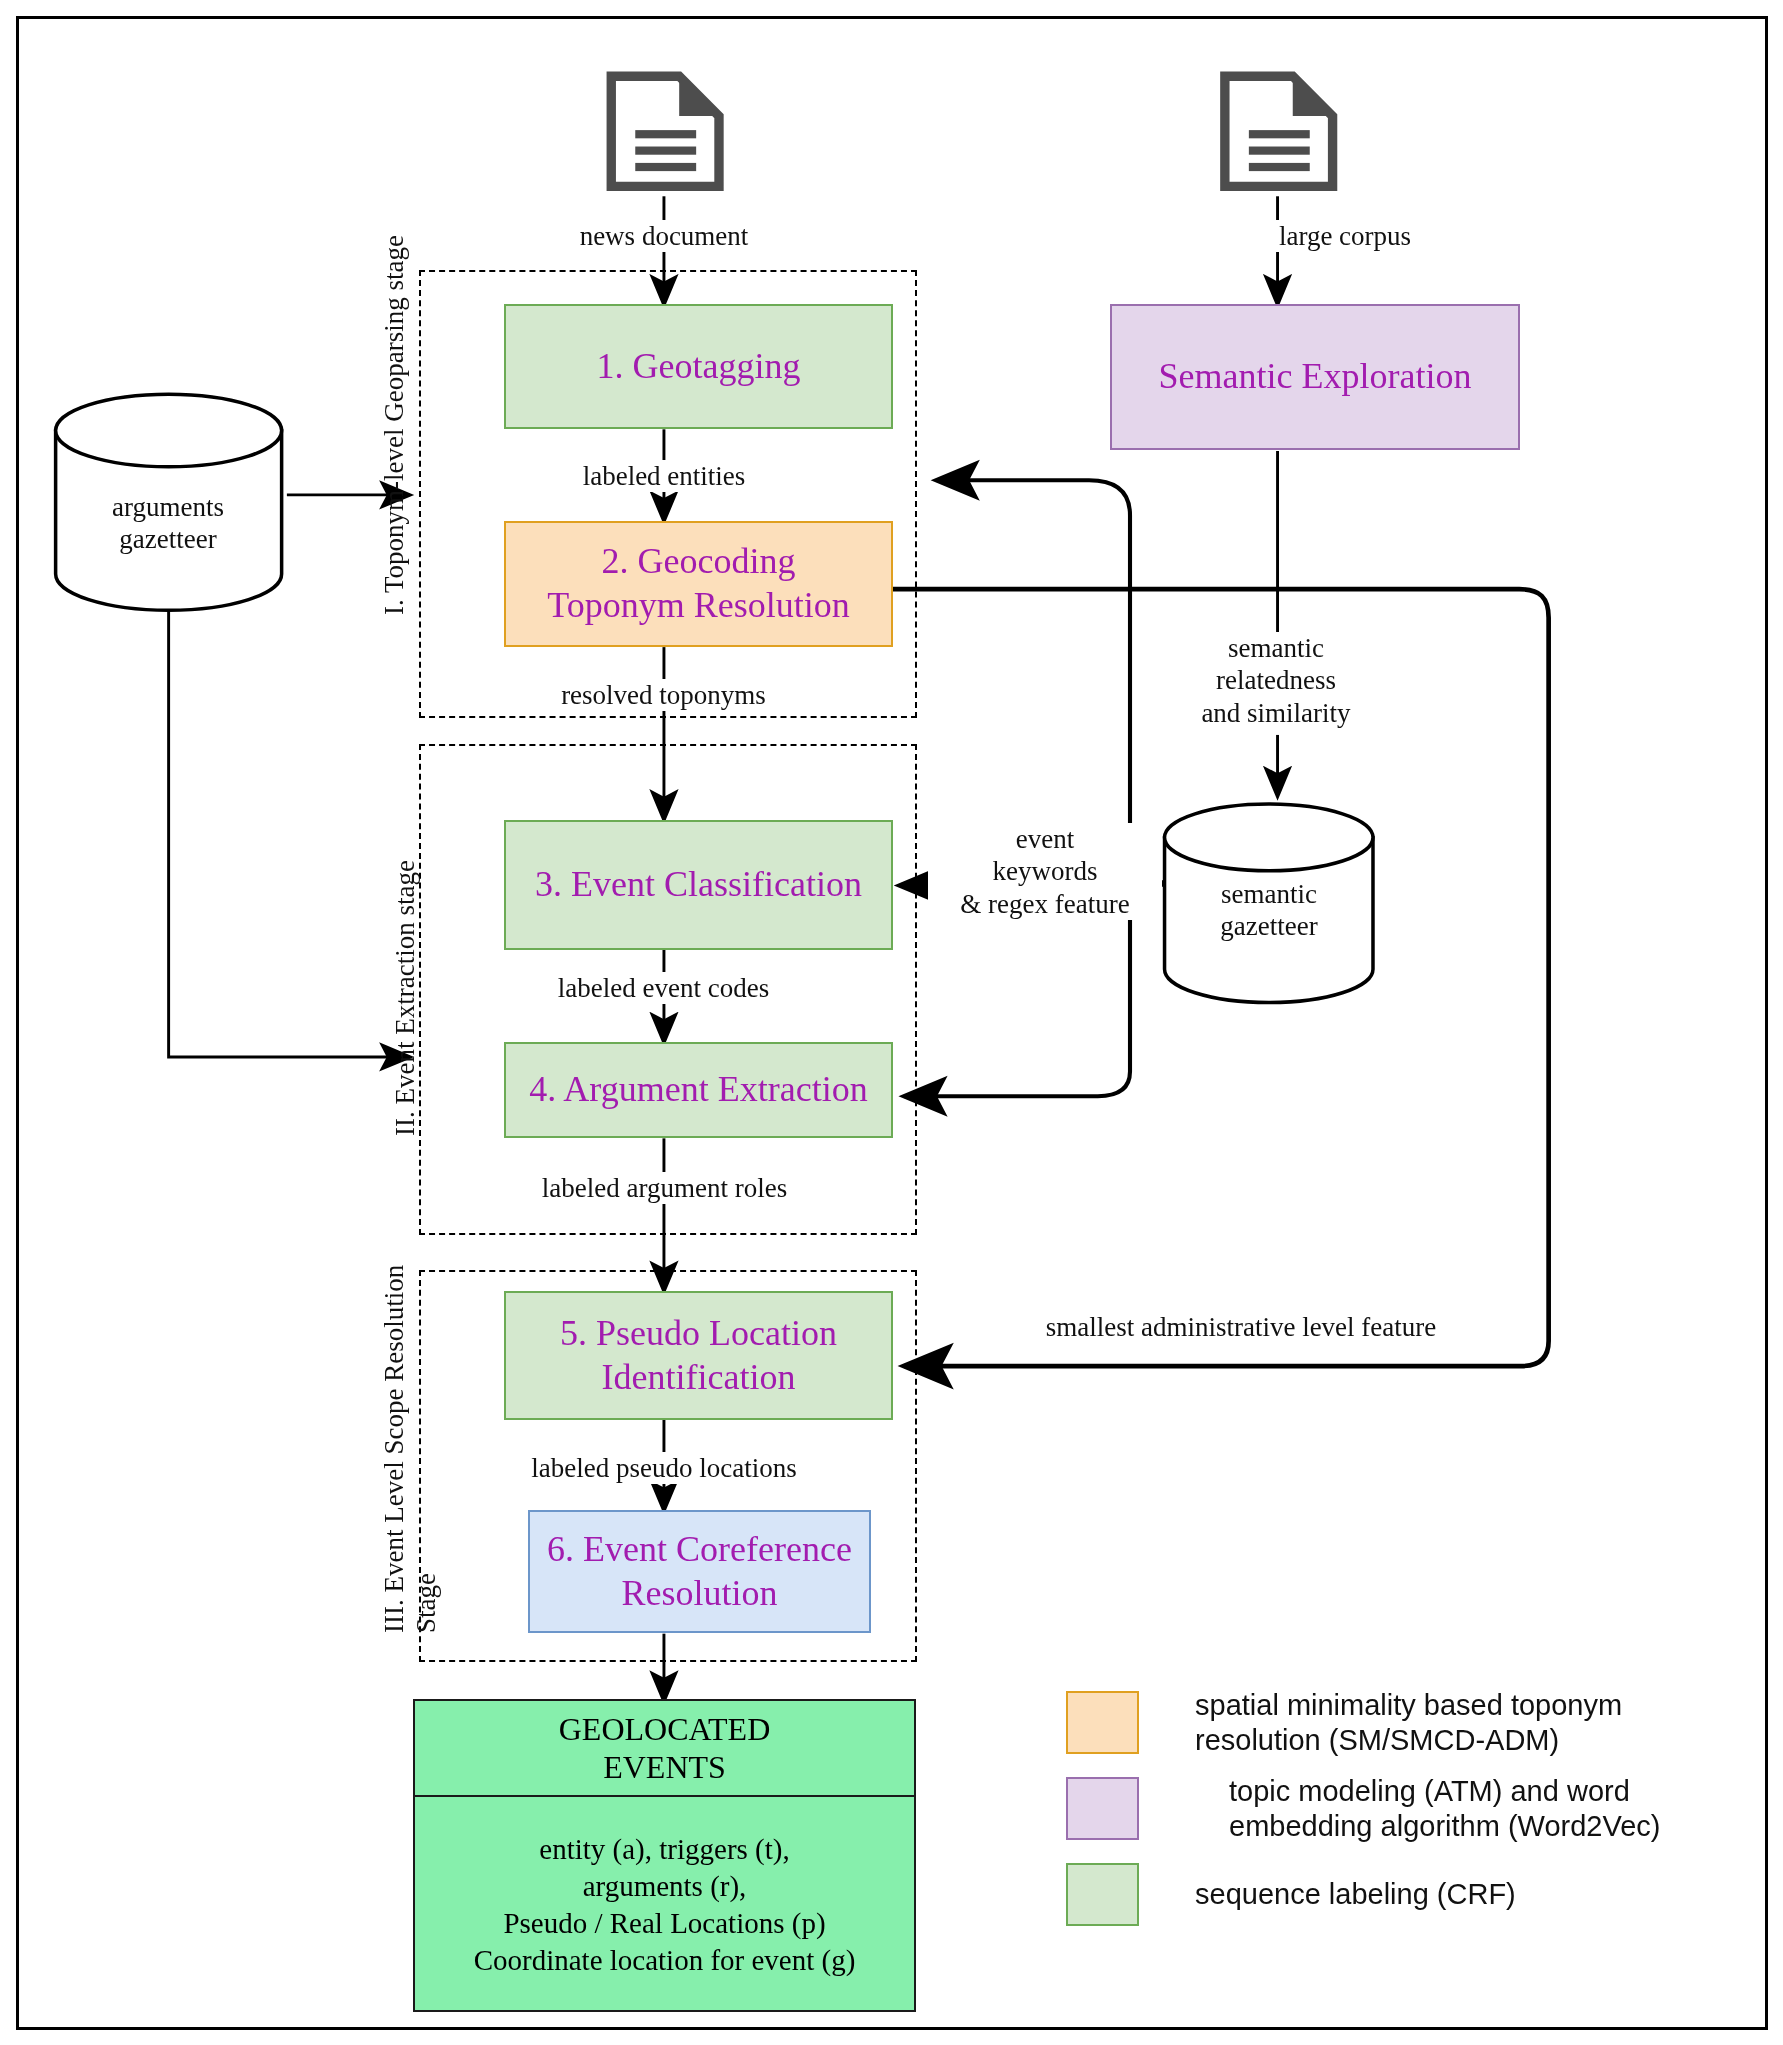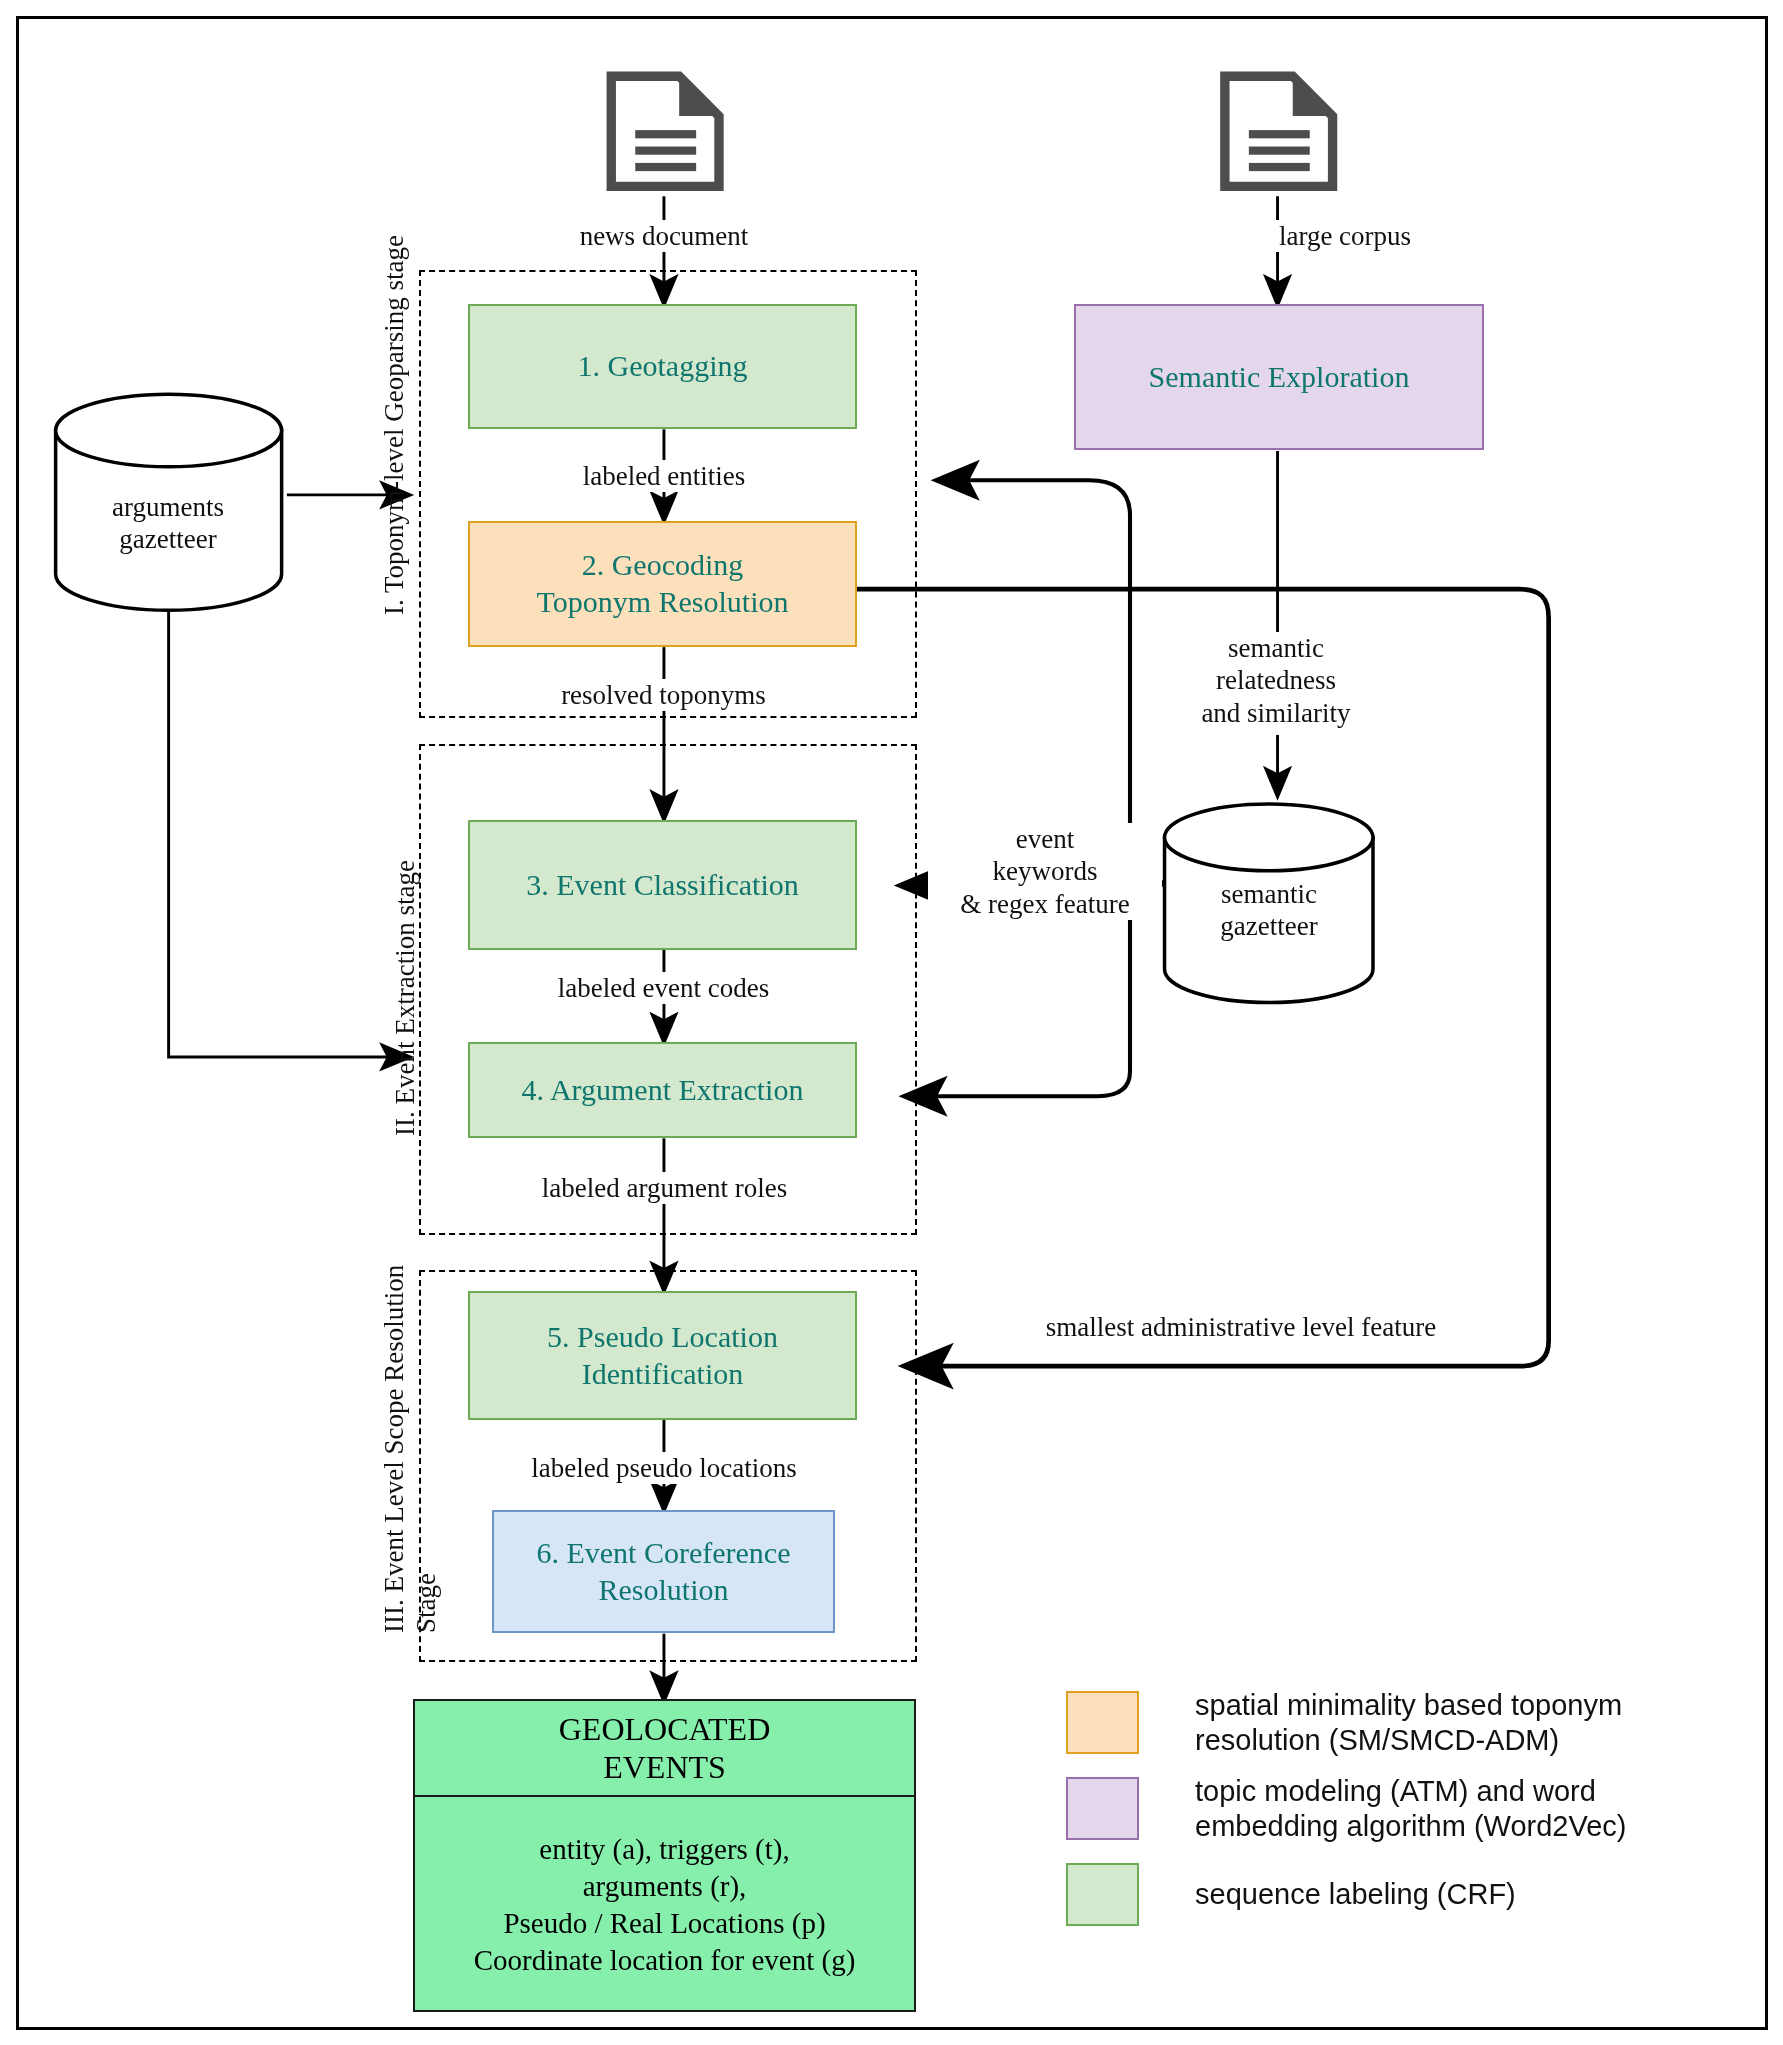--- a/index.html
+++ b/index.html
@@ -1,21 +1,21 @@
 <!DOCTYPE html>
 <html style="font-size:9.4px"><head>
 <meta charset="utf-8">
 <style>
   html,body{margin:0;padding:0;background:#fff;}
   body{font-family:"Liberation Serif", serif;}
   #root{position:relative;width:1784px;height:2046px;background:#fff;overflow:hidden;}
   #frame{position:absolute;left:16px;top:16px;width:1752px;height:2014px;border:3.5px solid #000;box-sizing:border-box;}
   svg.layer{position:absolute;left:0;top:0;width:1784px;height:2046px;pointer-events:none;}
   .node{position:absolute;box-sizing:border-box;display:flex;align-items:center;justify-content:center;text-align:center;}
-  .proc{border-width:2.9px;border-style:solid;font-size:30px;line-height:1.22;color:#0f766e;}
+  .proc{border-width:2.9px;border-style:solid;font-size:36px;line-height:1.22;color:#a21caf;margin-left:36px;}
   .green{background:#d4e8ce;border-color:#6cab55;}
   .orange{background:#fcdfbb;border-color:#e0a020;}
   .purple{background:#e4d6eb;border-color:#9a6fae;}
   .blue{background:#d7e5f8;border-color:#6c96ca;}
   .lbl{position:absolute;font-size:27px;color:#111;line-height:1.2;text-align:center;background:#fff;}
   .vlabel{position:absolute;font-size:27px;color:#111;white-space:nowrap;transform-origin:0 0;}
   .dashbox{position:absolute;border:2.3px dashed #000;box-sizing:border-box;}
   .outbox{position:absolute;border:2.9px solid #1a1a1a;box-sizing:border-box;background:#86efac;}
   .outbox .hdr{border-bottom:2.9px solid #1a1a1a;display:flex;align-items:center;justify-content:center;font-size:32px;line-height:1.2;text-align:center;}
   .outbox .bdy{display:flex;align-items:center;justify-content:center;font-size:29px;line-height:1.28;text-align:center;}
@@ -212,21 +212,21 @@
   </div>
 
   <div class="legend">
     <div class="lgrow" style="height:73px;">
       <div class="lgsw" style="background:#fcdfbb;border-color:#e0a020;"></div>
       <div class="lgtxt">
         <div>spatial minimality based toponym</div>
         <div>resolution (SM/SMCD-ADM)</div>
       </div>
     </div>
-    <div class="lgrow" style="height:73px;">
+    <div class="lgrow" style="height:73px;gap:34px;">
       <div class="lgsw" style="background:#e4d6eb;border-color:#9a6fae;"></div>
       <div class="lgtxt">
         <div>topic modeling (ATM) and word</div>
         <div>embedding algorithm (Word2Vec)</div>
       </div>
     </div>
     <div class="lgrow" style="height:73px;">
       <div class="lgsw" style="background:#d4e8ce;border-color:#6cab55;"></div>
       <div class="lgtxt">
         <div>sequence labeling (CRF)</div>

